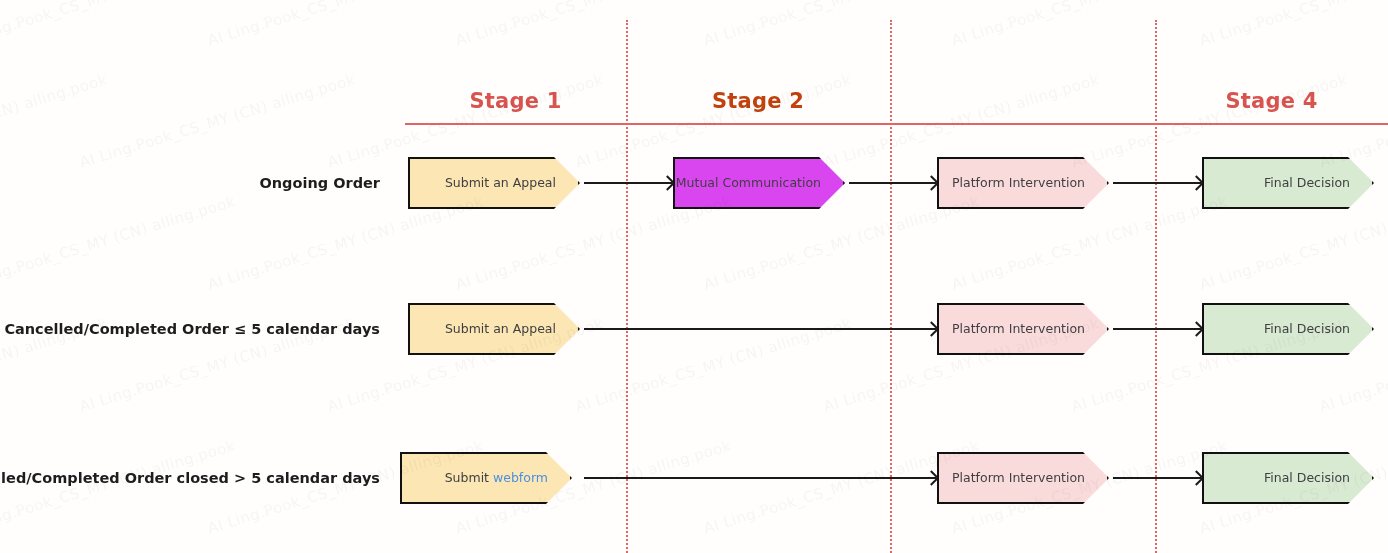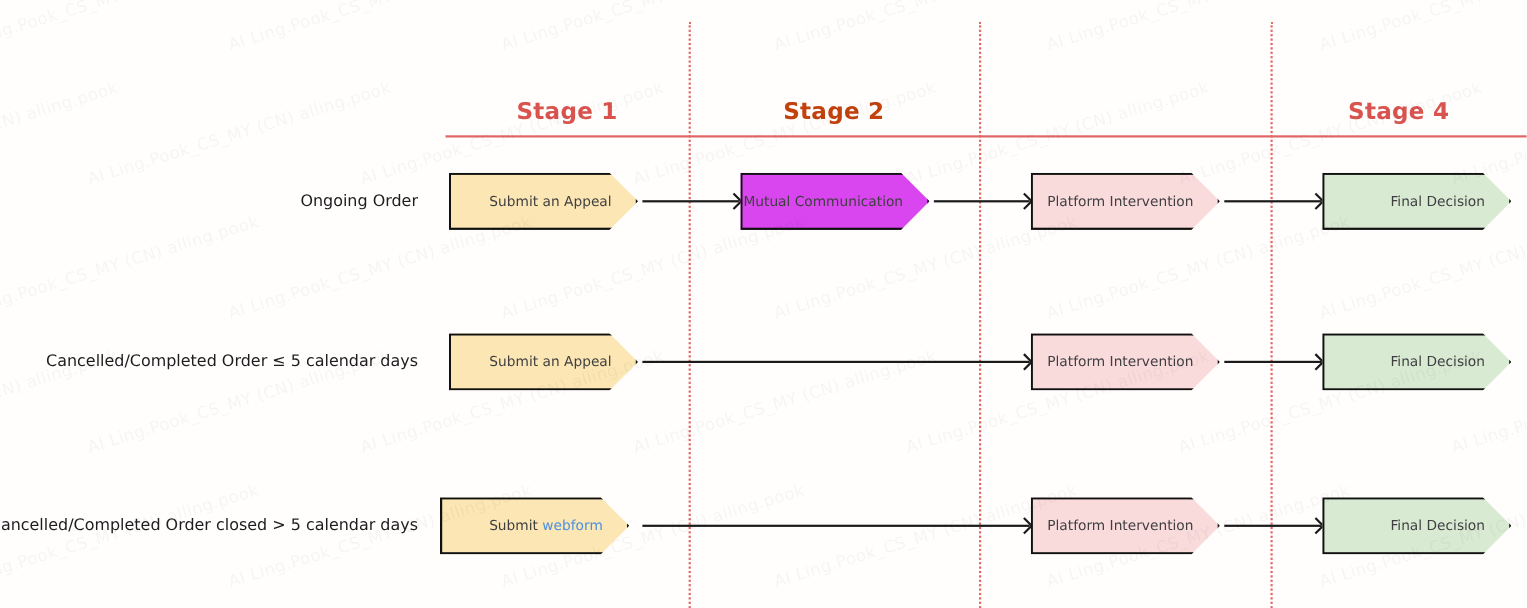--- a/index.html
+++ b/index.html
@@ -76,21 +76,21 @@
   }
 
   
   .row-label {
     position: absolute;
     right: 1008px; 
     text-align: right;
     color: #1d1d1f;
     font-family: "DejaVu Sans", sans-serif;
     font-size: 14.5px;
-    font-weight: normal;
+    font-weight: bold;
     white-space: nowrap;
     transform: translateY(-50%);
   }
 
   
   .node {
     position: absolute;
     height: 52px;
     transform: translateY(-50%);
     display: flex;

